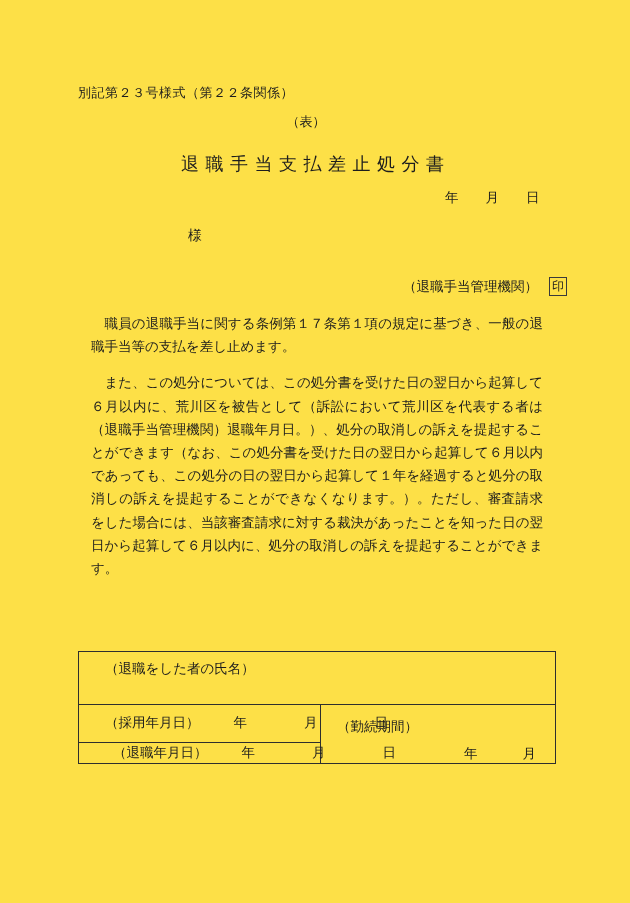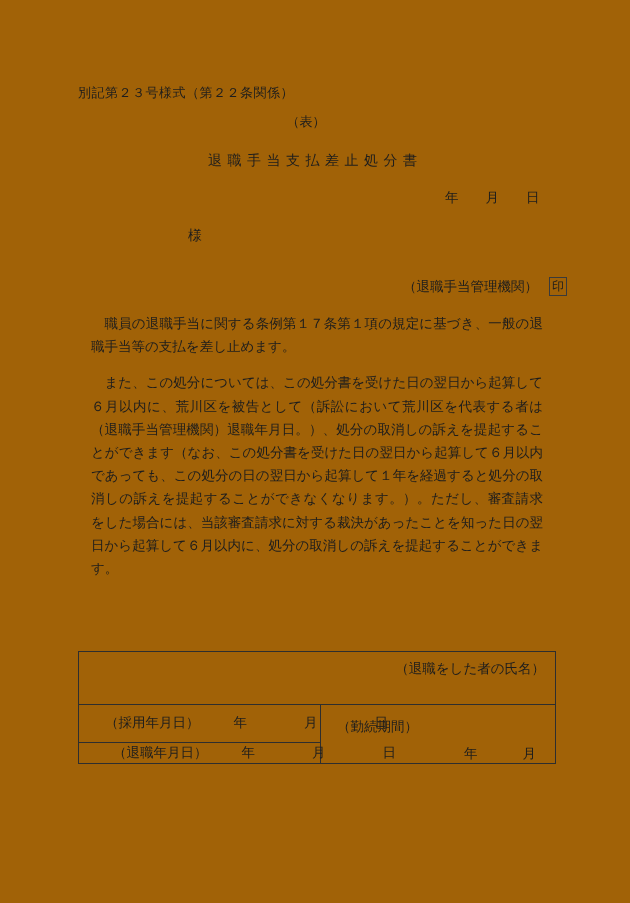--- a/index.html
+++ b/index.html
@@ -2,21 +2,21 @@
 <html lang="ja"><head>
 <meta charset="utf-8">
 <style>
   * { margin: 0; padding: 0; box-sizing: border-box; }
   html, body { background: #ffffff; }
   .page {
     position: relative;
     width: 630px;
     height: 903px;
     margin: 0 auto;
-    background: #a16207;
+    background: #fde047;
     color: #1d1d1d;
     font-family: "Liberation Serif", "DejaVu Serif", serif;
     overflow: hidden;
   }
   .form-number {
     position: absolute;
     left: 78px;
     top: 84px;
     font-size: 13px;
     letter-spacing: 0.5px;
@@ -29,21 +29,21 @@
     width: 612px;
     text-align: center;
     font-size: 13px;
   }
   .doc-title {
     position: absolute;
     top: 152px;
     left: 0;
     width: 626px;
     text-align: center;
-    font-size: 14px;
+    font-size: 18px;
     letter-spacing: 1px;
     white-space: nowrap;
   }
   .date-line {
     position: absolute;
     top: 189px;
     left: 445px;
     display: flex;
     gap: 27px;
     font-size: 13.5px;
@@ -93,21 +93,20 @@
     color: #1d1d1d;
   }
   .info-table td {
     border: 1px solid #2e2e2e;
     vertical-align: middle;
   }
   .cell-name {
     height: 53px;
     vertical-align: top !important;
     padding: 8px 10px 0 26px;
-    text-align: right;
   }
   .cell-date { height: 34px; }
   .cell-date-2 { height: 14px; padding-left: 8px; }
   .cell-flex {
     display: flex;
     align-items: center;
     padding: 0 10px 0 26px;
     white-space: nowrap;
     gap: 34px;
   }

